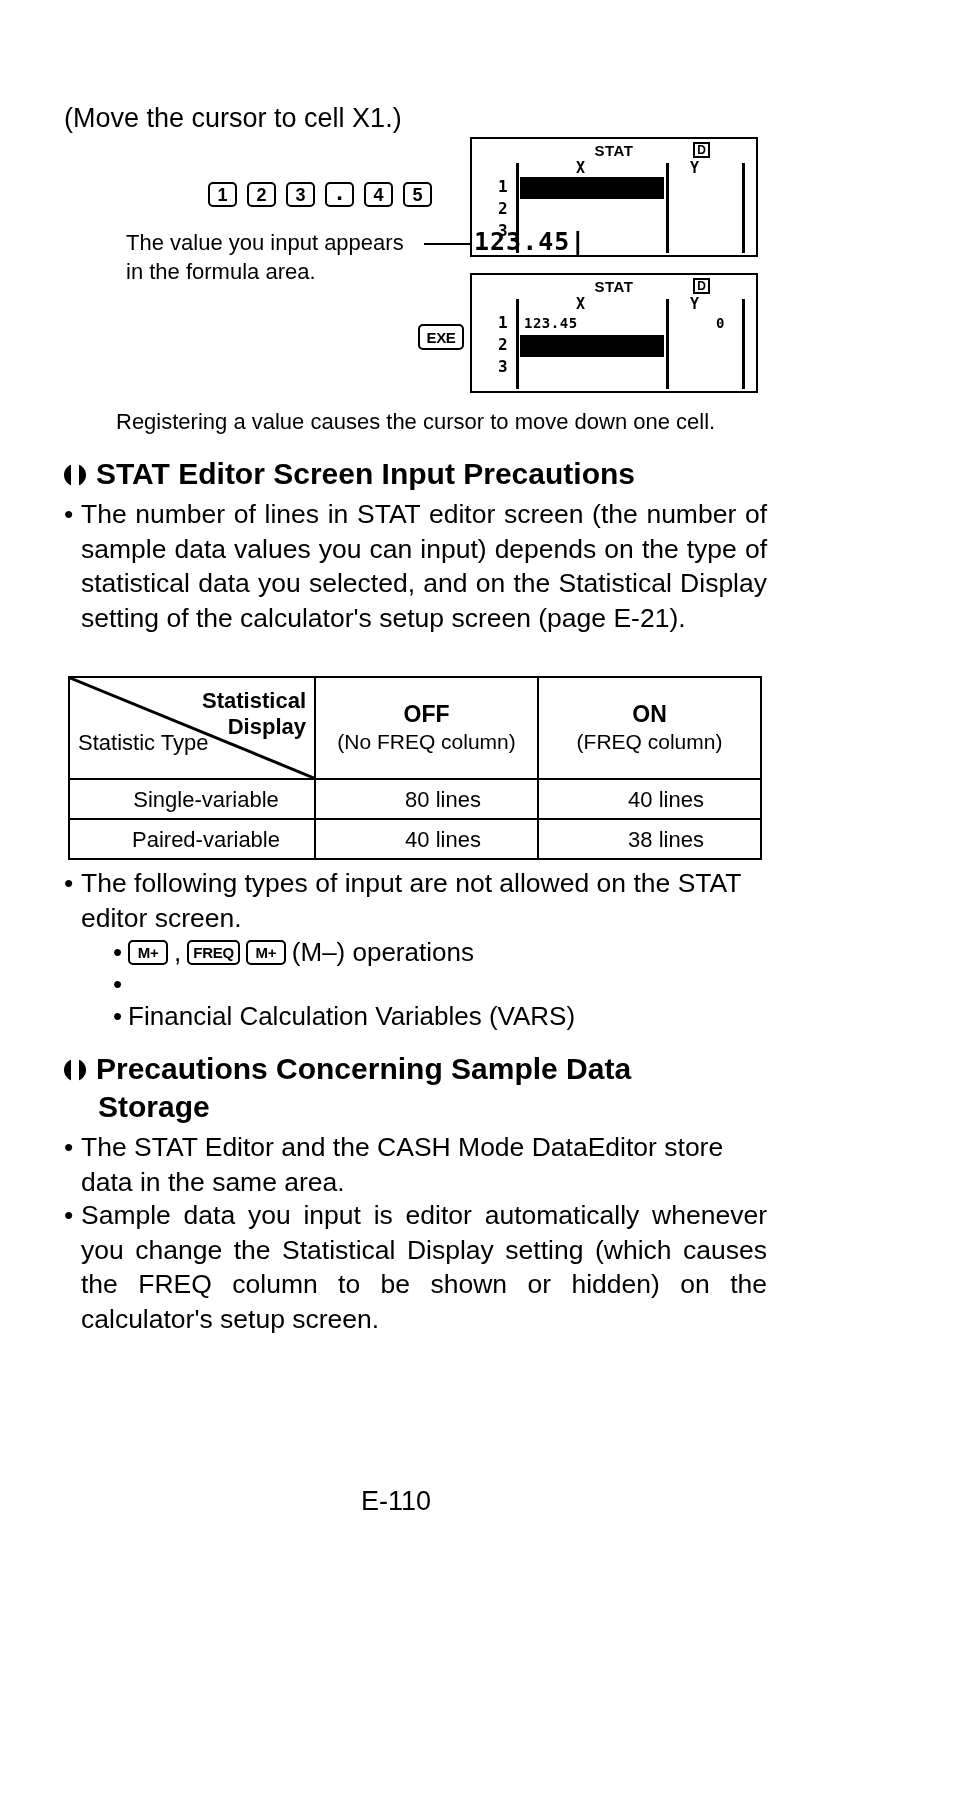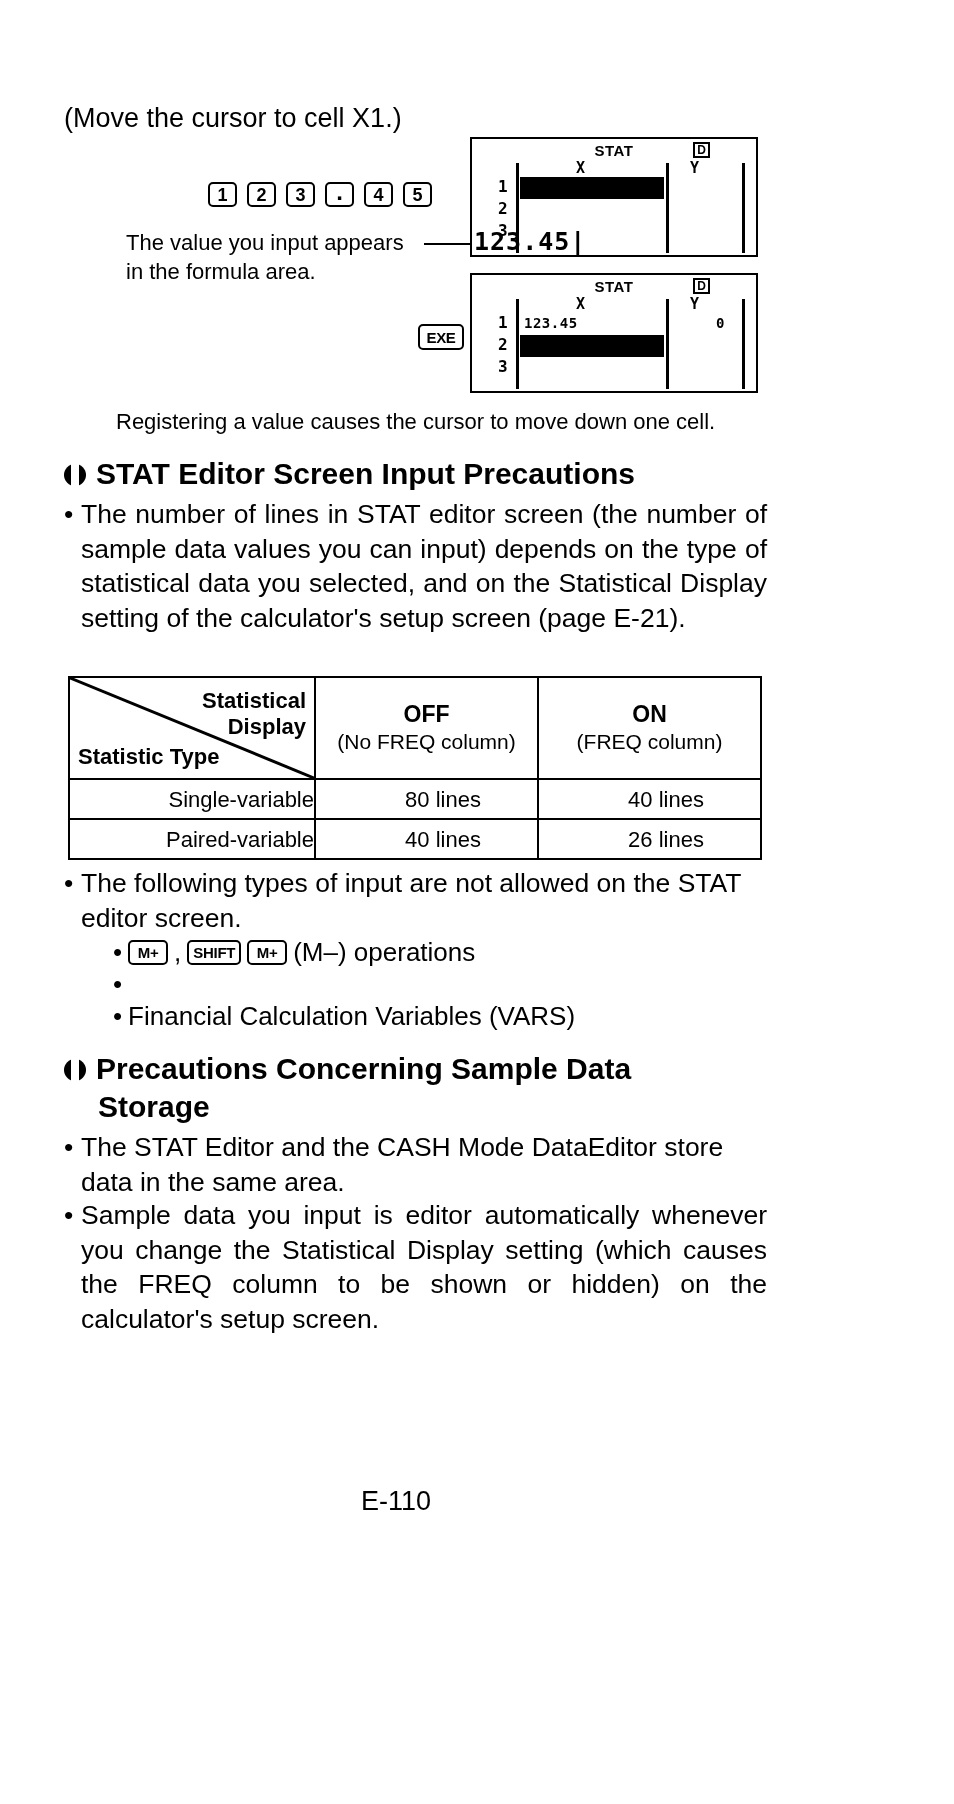--- a/index.html
+++ b/index.html
@@ -375,42 +375,42 @@
     right: 8px;
     top: 10px;
     text-align: right;
     font-weight: bold;
     font-size: 22px;
     line-height: 26px;
   }
   .hdr-label-bot {
     position: absolute;
     left: 8px;
-    bottom: 8px;
-    font-weight: bold;
+    bottom: 22px;
+    font-weight: normal;
     font-size: 22px;
     line-height: 26px;
   }
   .hdr-main {
     font-weight: bold;
     font-size: 23px;
     display: block;
   }
   .hdr-sub {
     font-size: 21px;
     display: block;
   }
   .col-val { height: 100px; }
   .data-row td {
     height: 38px;
     font-size: 22px;
     padding-left: 33px;
   }
   .data-row td.left-label {
-    text-align: right;
+    text-align: center;
     padding-left: 28px;
     border-radius: 19px;
   }
 
   
   .footer {
     position: absolute;
     left: 0;
     top: 1486px;
     width: 792px;
@@ -523,36 +523,36 @@
         </td>
       </tr>
       <tr class="data-row">
         <td class="left-label">Single-variable</td>
         <td>80 lines</td>
         <td>40 lines</td>
       </tr>
       <tr class="data-row">
         <td class="left-label">Paired-variable</td>
         <td>40 lines</td>
-        <td>26 lines</td>
+        <td>38 lines</td>
       </tr>
     </tbody>
   </table>
 
   <div class="bullet-para nojust" id="para-2">
     <span class="dot">•</span>
     <span class="txt">The following types of input are not allowed on the STAT editor screen.</span>
   </div>
 
   <div class="sub-list">
     <div class="sub-item">
       <span class="sdot">•</span>
       <span class="key wide">M+</span>
       <span>,</span>
-      <span class="key wide">SHIFT</span>
+      <span class="key wide">FREQ</span>
       <span class="key wide">M+</span>
       <span>(M–) operations</span>
     </div>
     <div class="sub-item">
       <span class="sdot">•</span>
     </div>
     <div class="sub-item">
       <span class="sdot">•</span>
       <span>Financial Calculation Variables (VARS)</span>
     </div>

